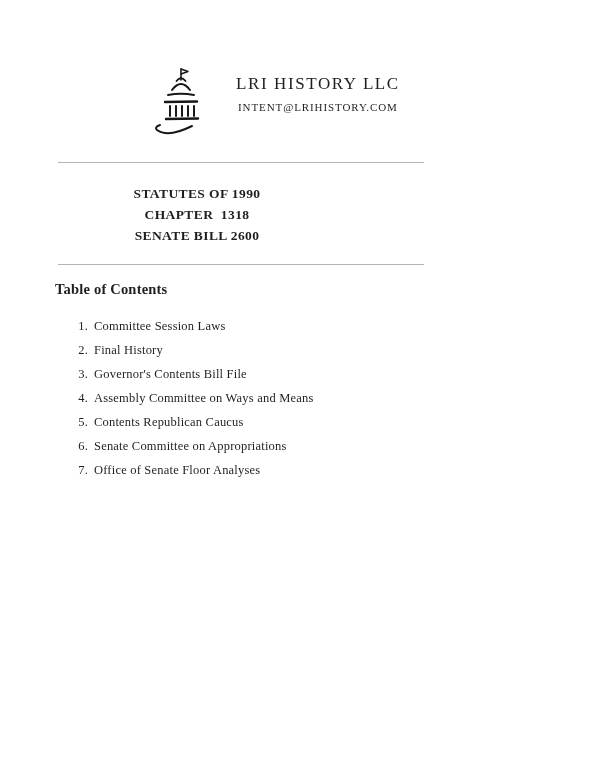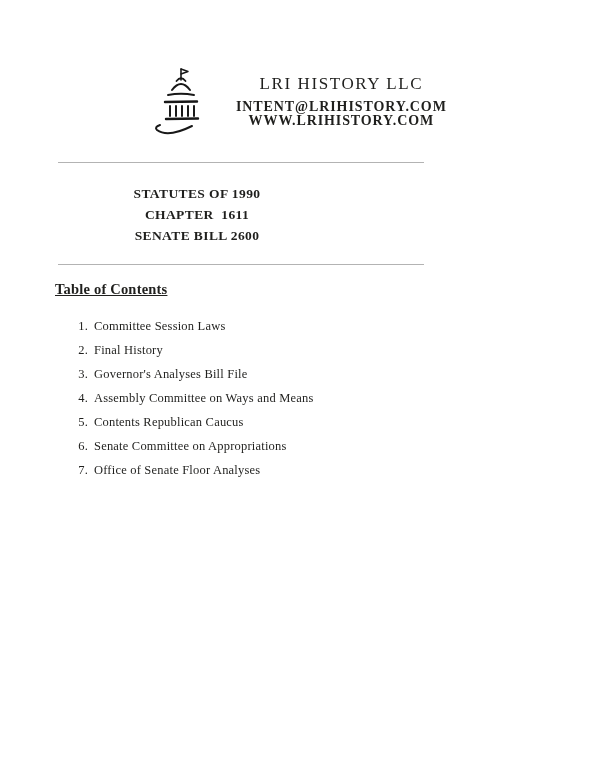--- a/index.html
+++ b/index.html
@@ -44,25 +44,24 @@
     margin-top: 12px;
     text-align: center;
   }
   .company {
     font-size: 17px;
     letter-spacing: 1.6px;
     margin-bottom: 6px;
     white-space: nowrap;
   }
   .contact {
-    font-size: 14px;
+    font-size: 11px;
     letter-spacing: 0.9px;
     line-height: 14px;
     white-space: nowrap;
-    font-weight: bold;
   }
 
   
   .rule {
     border: none;
     border-top: 1px solid var(--rule);
     margin-left: 58px;
     margin-right: 80px;
   }
   .rule-top { margin-top: 18px; }
@@ -82,21 +81,20 @@
     white-space: pre;
   }
 
   
   .toc-title {
     margin-top: 16px;
     margin-left: 55px;
     font-size: 14.5px;
     font-weight: bold;
     letter-spacing: 0.2px;
-    text-decoration: underline;
   }
   .toc-list {
     list-style: none;
     margin-top: 16px;
   }
   .toc-item {
     display: flex;
     font-size: 12.5px;
     line-height: 24px;
     letter-spacing: 0.2px;
@@ -136,48 +134,47 @@
         <path d="M46 42 L46 52" stroke-width="2"></path>
 
         <path d="M18 55 L50 54.5" stroke-width="2.4"></path>
 
         <path d="M44 62 Q20 74 9 66 Q6 63 12 61" stroke-width="2"></path>
       </svg>
     </div>
     <div class="head-text">
       <div class="company">LRI HISTORY LLC</div>
       <div class="contact">INTENT@LRIHISTORY.COM</div>
-      <div class="contact">WWW.LRIHISTORY.COM</div>
     </div>
   </header>
 
   <hr class="rule rule-top">
 
   <div class="ref-block">
     <div class="ref-line">STATUTES OF 1990</div>
-    <div class="ref-line">CHAPTER  1611</div>
+    <div class="ref-line">CHAPTER  1318</div>
     <div class="ref-line">SENATE BILL 2600</div>
   </div>
 
   <hr class="rule rule-bottom">
 
   <h2 class="toc-title">Table of Contents</h2>
 
   <ol class="toc-list">
     <li class="toc-item">
       <span class="num">1.</span>
       <span class="label">Committee Session Laws</span>
     </li>
     <li class="toc-item">
       <span class="num">2.</span>
       <span class="label">Final History</span>
     </li>
     <li class="toc-item">
       <span class="num">3.</span>
-      <span class="label">Governor's Analyses Bill File</span>
+      <span class="label">Governor's Contents Bill File</span>
     </li>
     <li class="toc-item">
       <span class="num">4.</span>
       <span class="label">Assembly Committee on Ways and Means</span>
     </li>
     <li class="toc-item">
       <span class="num">5.</span>
       <span class="label">Contents Republican Caucus</span>
     </li>
     <li class="toc-item">

